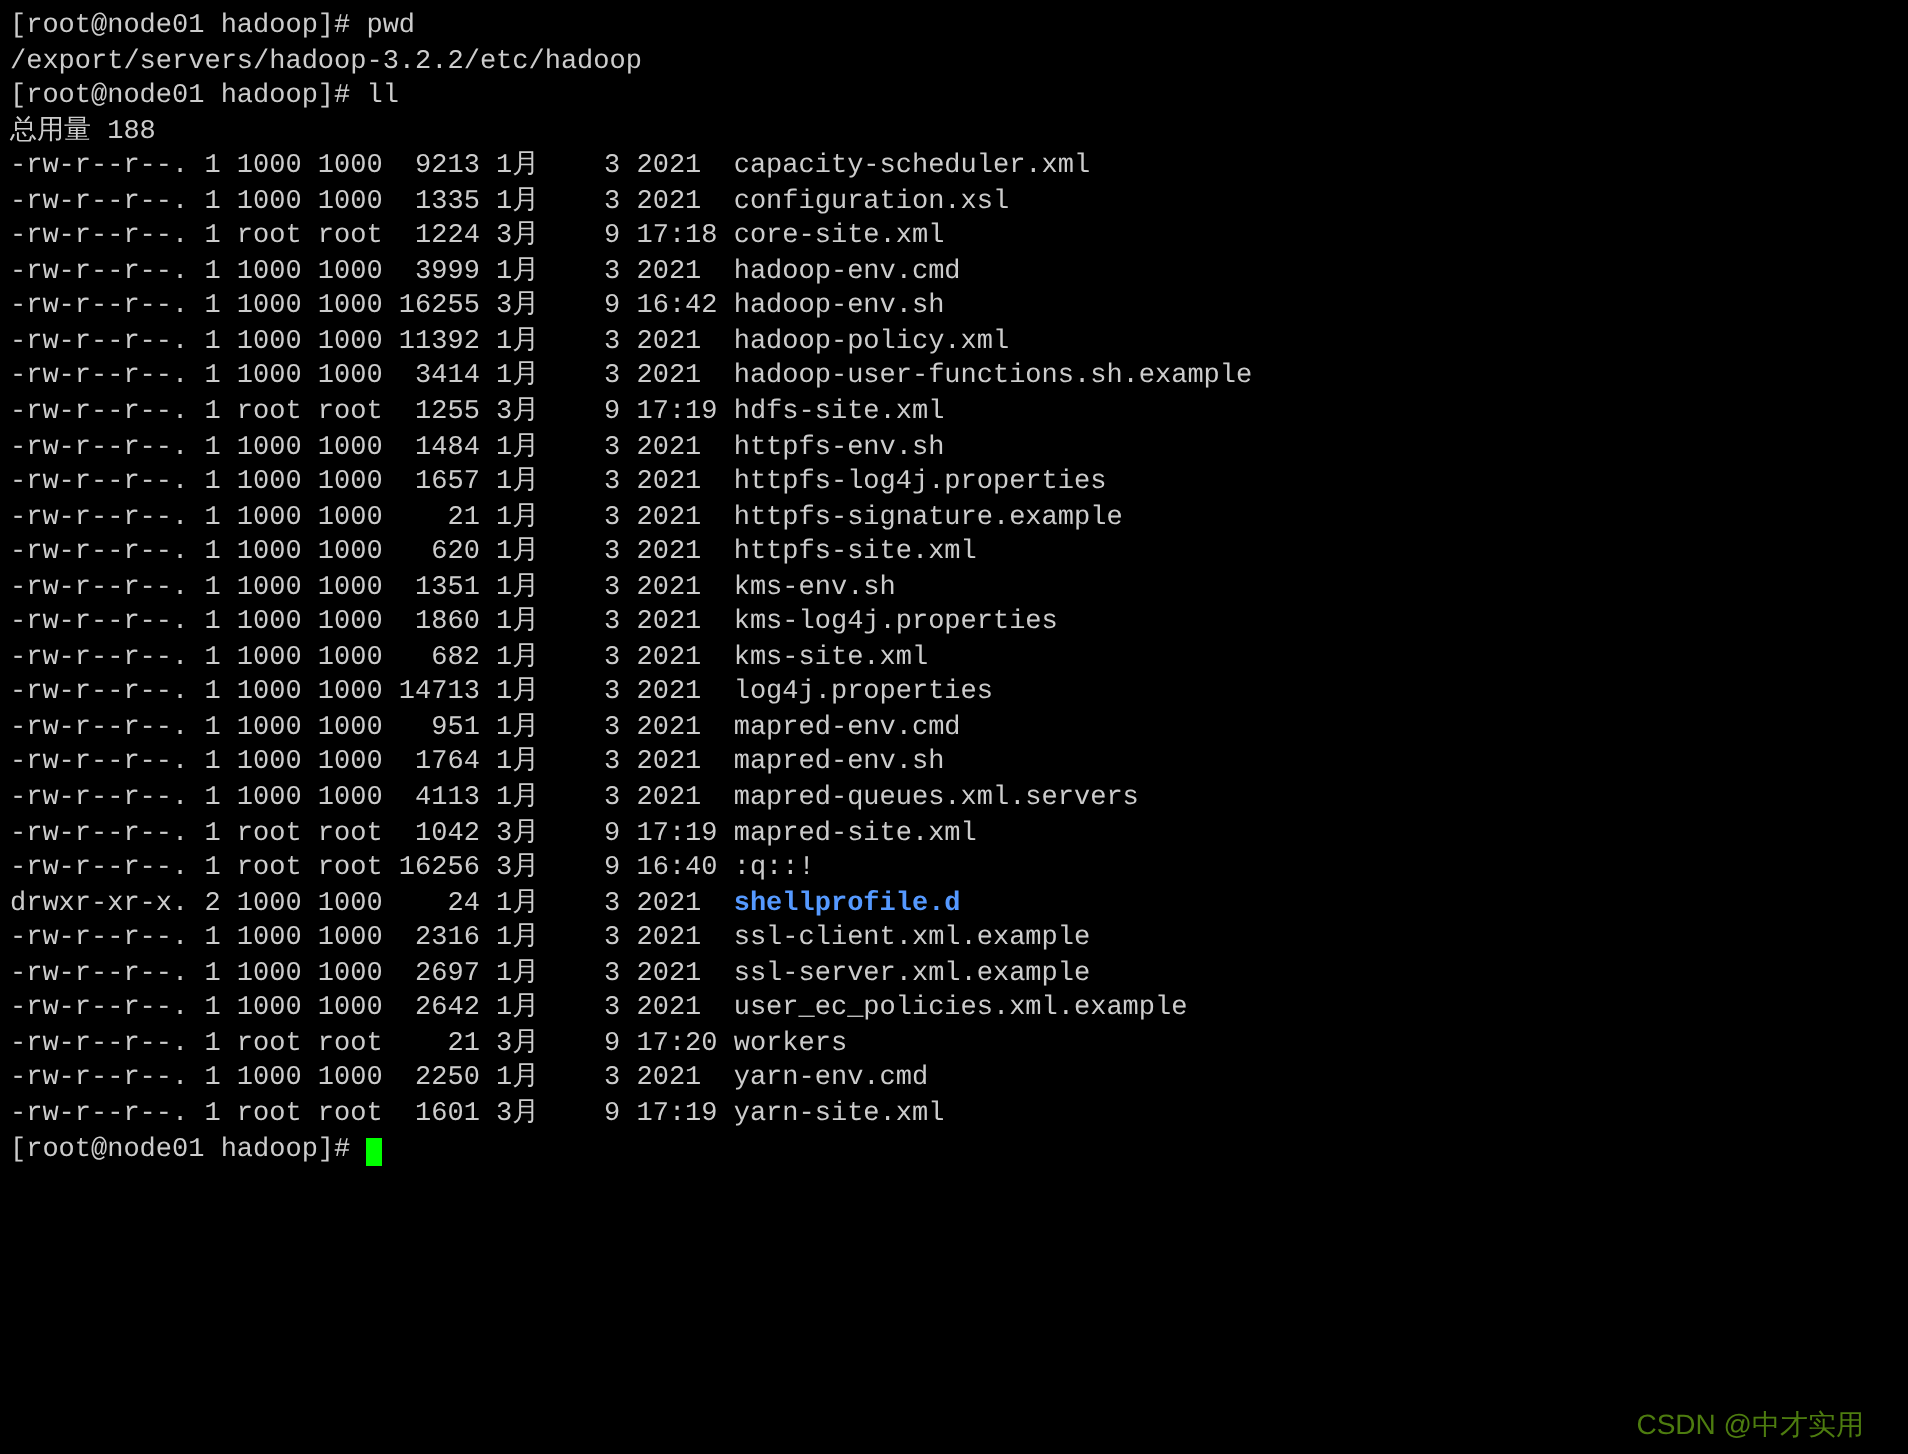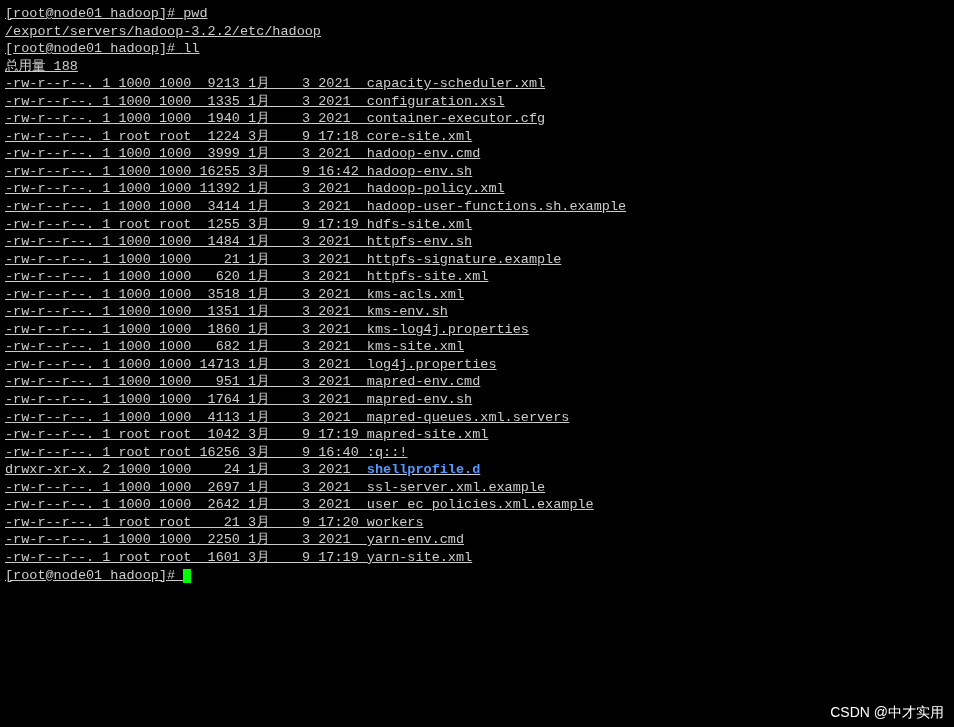--- a/index.html
+++ b/index.html
@@ -14,71 +14,70 @@
       font-size: 13.5px;
       line-height: 1.3;
       padding: 5px;
       width: 954px;
       height: 727px;
       overflow: hidden;
       position: relative;
     }
     .line {
       white-space: pre;
-      text-decoration: underline;
     }
     .dir-name { color: #5599ff; font-weight: bold; }
     .cursor {
       display: inline-block;
       width: 8px;
       height: 14px;
       background: #00ff00;
       vertical-align: text-bottom;
     }
     .watermark {
       position: absolute;
       bottom: 6px;
-      right: 10px;
-      color: #ffffff;
+      right: 22px;
+      color: #4d7c0f;
       font-size: 14px;
       font-family: sans-serif;
     }
   </style>
 </head>
 <body>
 
 <div>
   <div class="line"><span>[root@node01 hadoop]# </span><span>pwd</span></div>
   <div class="line">/export/servers/hadoop-3.2.2/etc/hadoop</div>
   <div class="line"><span>[root@node01 hadoop]# </span><span>ll</span></div>
   <div class="line">总用量 188</div>
   <div id="file-list">
       <div class="line">-rw-r--r--. 1 1000 1000  9213 1月    3 2021  <span>capacity-scheduler.xml</span></div>
       <div class="line">-rw-r--r--. 1 1000 1000  1335 1月    3 2021  <span>configuration.xsl</span></div>
-      <div class="line">-rw-r--r--. 1 1000 1000  1940 1月    3 2021  <span>container-executor.cfg</span></div>
       <div class="line">-rw-r--r--. 1 root root  1224 3月    9 17:18 <span>core-site.xml</span></div>
       <div class="line">-rw-r--r--. 1 1000 1000  3999 1月    3 2021  <span>hadoop-env.cmd</span></div>
       <div class="line">-rw-r--r--. 1 1000 1000 16255 3月    9 16:42 <span>hadoop-env.sh</span></div>
       <div class="line">-rw-r--r--. 1 1000 1000 11392 1月    3 2021  <span>hadoop-policy.xml</span></div>
       <div class="line">-rw-r--r--. 1 1000 1000  3414 1月    3 2021  <span>hadoop-user-functions.sh.example</span></div>
       <div class="line">-rw-r--r--. 1 root root  1255 3月    9 17:19 <span>hdfs-site.xml</span></div>
       <div class="line">-rw-r--r--. 1 1000 1000  1484 1月    3 2021  <span>httpfs-env.sh</span></div>
+      <div class="line">-rw-r--r--. 1 1000 1000  1657 1月    3 2021  <span>httpfs-log4j.properties</span></div>
       <div class="line">-rw-r--r--. 1 1000 1000    21 1月    3 2021  <span>httpfs-signature.example</span></div>
       <div class="line">-rw-r--r--. 1 1000 1000   620 1月    3 2021  <span>httpfs-site.xml</span></div>
-      <div class="line">-rw-r--r--. 1 1000 1000  3518 1月    3 2021  <span>kms-acls.xml</span></div>
       <div class="line">-rw-r--r--. 1 1000 1000  1351 1月    3 2021  <span>kms-env.sh</span></div>
       <div class="line">-rw-r--r--. 1 1000 1000  1860 1月    3 2021  <span>kms-log4j.properties</span></div>
       <div class="line">-rw-r--r--. 1 1000 1000   682 1月    3 2021  <span>kms-site.xml</span></div>
       <div class="line">-rw-r--r--. 1 1000 1000 14713 1月    3 2021  <span>log4j.properties</span></div>
       <div class="line">-rw-r--r--. 1 1000 1000   951 1月    3 2021  <span>mapred-env.cmd</span></div>
       <div class="line">-rw-r--r--. 1 1000 1000  1764 1月    3 2021  <span>mapred-env.sh</span></div>
       <div class="line">-rw-r--r--. 1 1000 1000  4113 1月    3 2021  <span>mapred-queues.xml.servers</span></div>
       <div class="line">-rw-r--r--. 1 root root  1042 3月    9 17:19 <span>mapred-site.xml</span></div>
       <div class="line">-rw-r--r--. 1 root root 16256 3月    9 16:40 <span>:q::!</span></div>
       <div class="line">drwxr-xr-x. 2 1000 1000    24 1月    3 2021  <span class="dir-name">shellprofile.d</span></div>
+      <div class="line">-rw-r--r--. 1 1000 1000  2316 1月    3 2021  <span>ssl-client.xml.example</span></div>
       <div class="line">-rw-r--r--. 1 1000 1000  2697 1月    3 2021  <span>ssl-server.xml.example</span></div>
       <div class="line">-rw-r--r--. 1 1000 1000  2642 1月    3 2021  <span>user_ec_policies.xml.example</span></div>
       <div class="line">-rw-r--r--. 1 root root    21 3月    9 17:20 <span>workers</span></div>
       <div class="line">-rw-r--r--. 1 1000 1000  2250 1月    3 2021  <span>yarn-env.cmd</span></div>
       <div class="line">-rw-r--r--. 1 root root  1601 3月    9 17:19 <span>yarn-site.xml</span></div>
     </div>
   <div class="line"><span>[root@node01 hadoop]# </span><span class="cursor"></span></div>
 </div>
 
 <div class="watermark">CSDN @中才实用</div>

